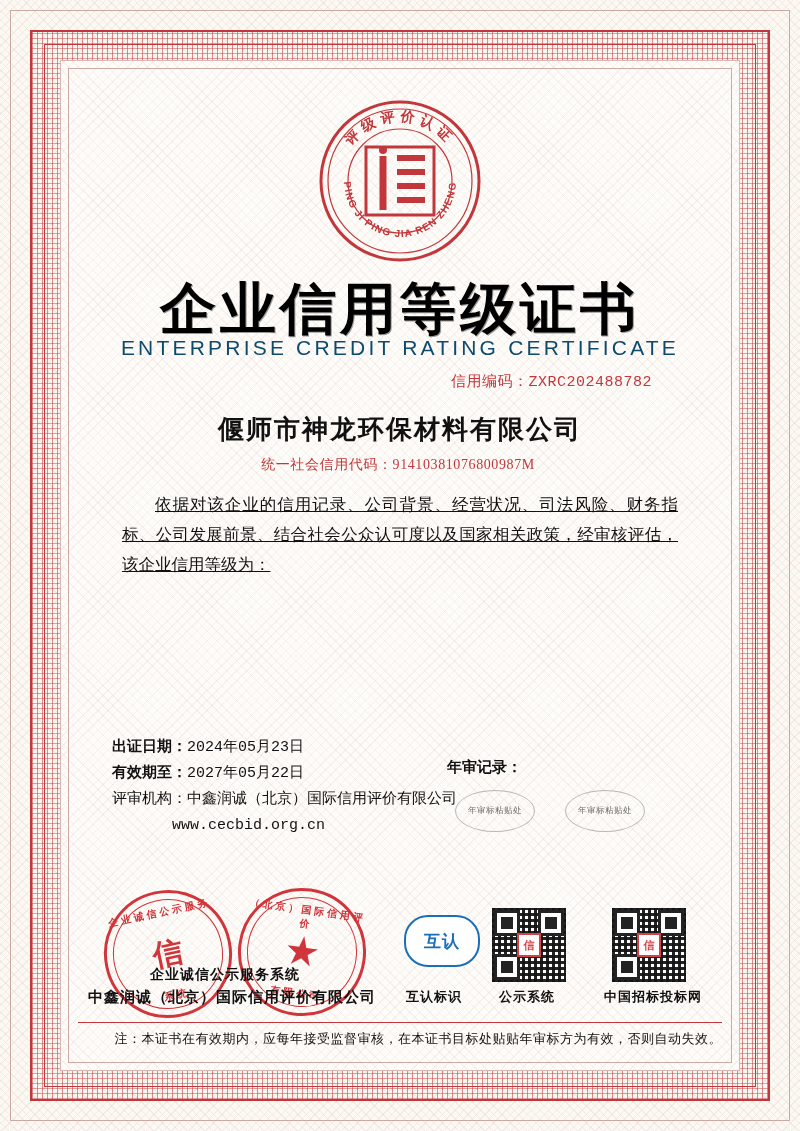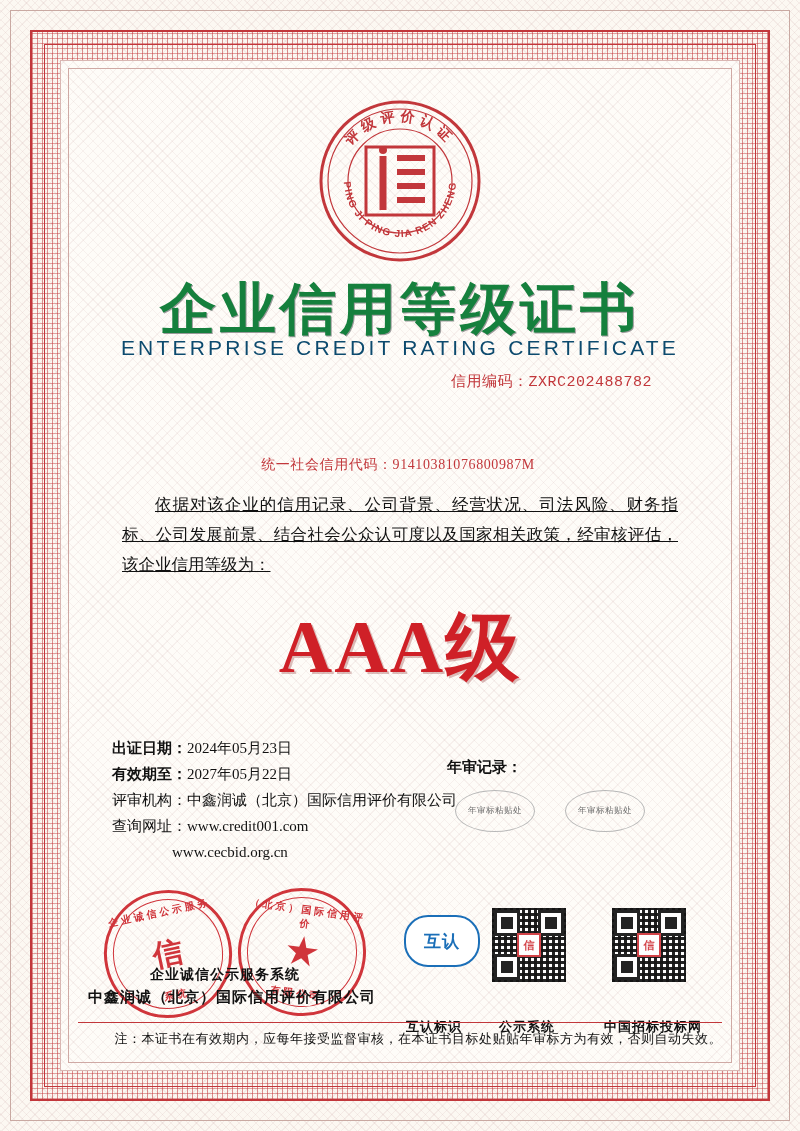--- a/index.html
+++ b/index.html
@@ -83,21 +83,21 @@
   
   .title-cn {
     position: absolute;
     top: 272px;
     left: 0; right: 0;
     text-align: center;
     font-family: "Liberation Sans", sans-serif;
     font-weight: bold;
     font-size: 56px;
     letter-spacing: 4px;
-    color: #15803d;
+    color: #000000;
     text-shadow: 1px 1px 0 #9a9a9a;
   }
   .title-en {
     position: absolute;
     top: 336px;
     left: 0; right: 0;
     text-align: center;
     font-family: "Liberation Sans", sans-serif;
     font-size: 21px;
     letter-spacing: 3.2px;
@@ -167,20 +167,21 @@
   }
 
   
   .details {
     position: absolute;
     left: 112px;
     top: 735px;
     font-size: 15px;
     color: #111;
     line-height: 26px;
+    font-family: Liberation Mono, monospace;
   }
   .details .row { white-space: nowrap; }
   .details .lbl { font-weight: bold; }
   .details .url { margin-left: 60px; }
 
   .annual {
     position: absolute;
     left: 447px;
     top: 758px;
     font-size: 15px;
@@ -337,21 +338,20 @@
     font-family: "Liberation Sans", sans-serif;
   }
   .qr-caption {
     position: absolute;
     font-family: Liberation Mono, monospace;
     font-size: 13px;
     font-weight: bold;
     color: #111;
     letter-spacing: 1px;
     white-space: nowrap;
-    margin-top: 30px;
   }
   .cap-1 { left: 406px; top: 988px; }
   .cap-2 { left: 499px; top: 988px; }
   .cap-3 { left: 604px; top: 988px; }
 
   
   .foot-rule {
     position: absolute;
     left: 78px;
     right: 78px;
@@ -403,41 +403,38 @@
     </svg>
   </div>
 
   <div class="title-cn">企业信用等级证书</div>
   <div class="title-en">ENTERPRISE CREDIT RATING CERTIFICATE</div>
 
   <div class="credit-no">
     <span>信用编码：</span><span class="val">ZXRC202488782</span>
   </div>
 
+  <div class="company">偃师市神龙环保材料有限公司</div>
   <div class="uscc">统一社会信用代码：91410381076800987M</div>
 
   <div class="body-text">
     <p class="indent">依据对该企业的信用记录、公司背景、经营状况、司法风险、财务指标、公司发展前景、结合社会公众认可度以及国家相关政策，经审核评估，该企业信用等级为：</p>
   </div>
 
-  <div class="grade">AAA级</div>
 
   <div class="details">
     <div class="row">
       <span class="lbl">出证日期：</span><span>2024年05月23日</span>
     </div>
     <div class="row">
       <span class="lbl">有效期至：</span><span>2027年05月22日</span>
     </div>
     <div class="row">
       <span>评审机构：</span><span>中鑫润诚（北京）国际信用评价有限公司</span>
     </div>
-    <div class="row">
-      <span>查询网址：</span><span>www.credit001.com</span>
-    </div>
     <div class="row url">www.cecbid.org.cn</div>
   </div>
 
   <div class="annual">年审记录：</div>
   <div class="stamp-slots">
     <div class="slot">年审标粘贴处</div>
     <div class="slot">年审标粘贴处</div>
   </div>
 
   <div class="seal seal-1">

